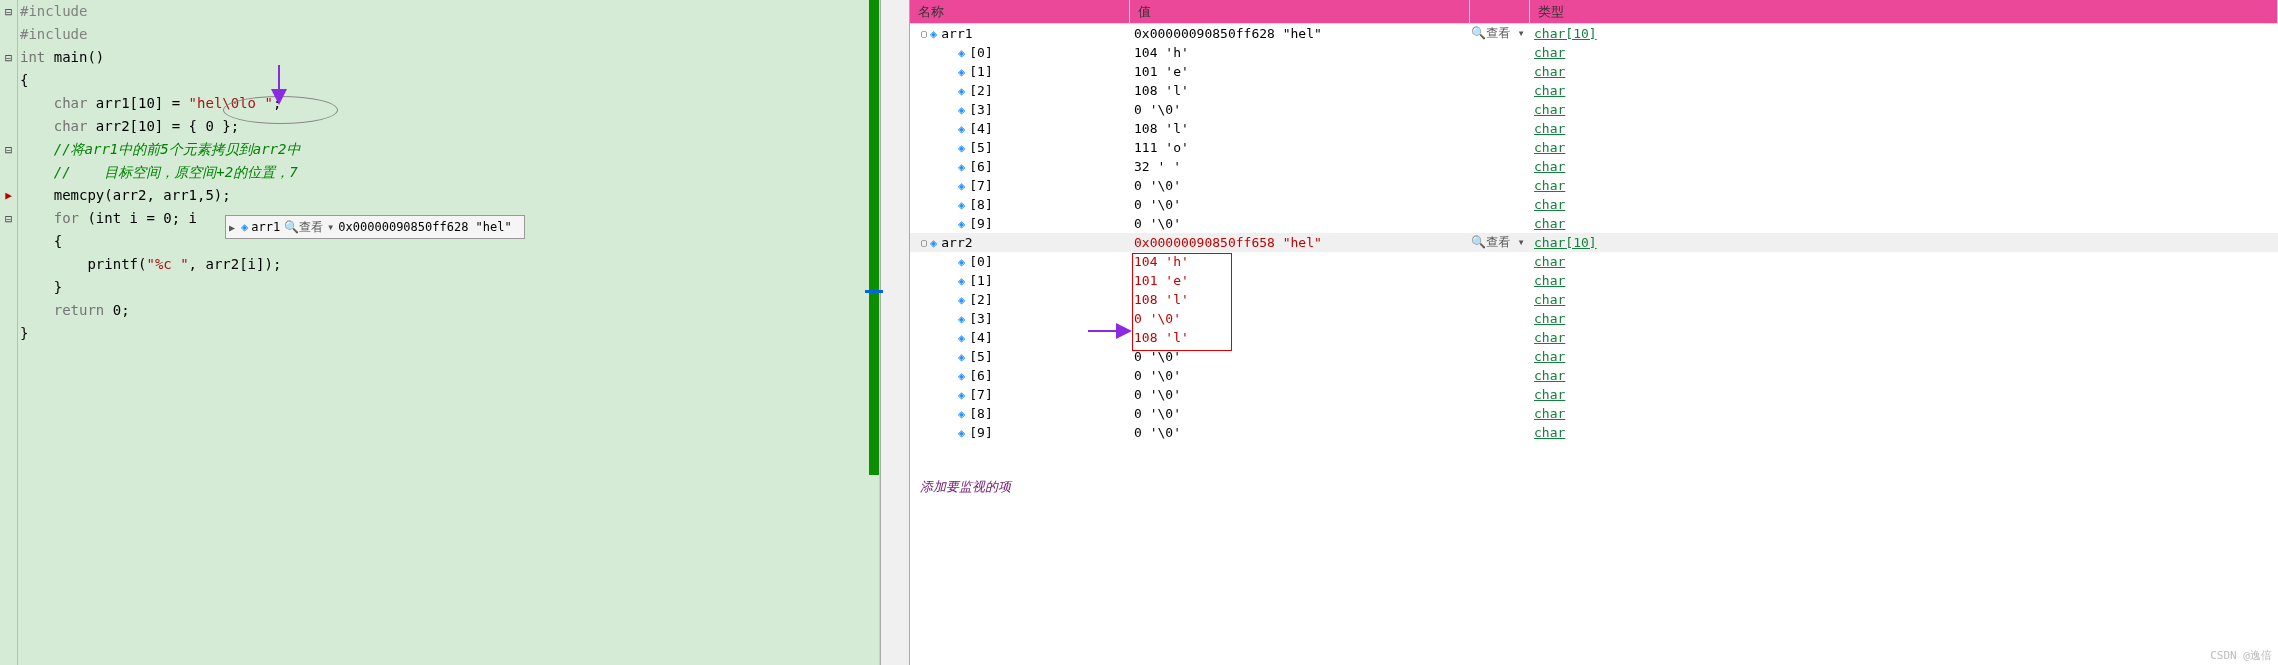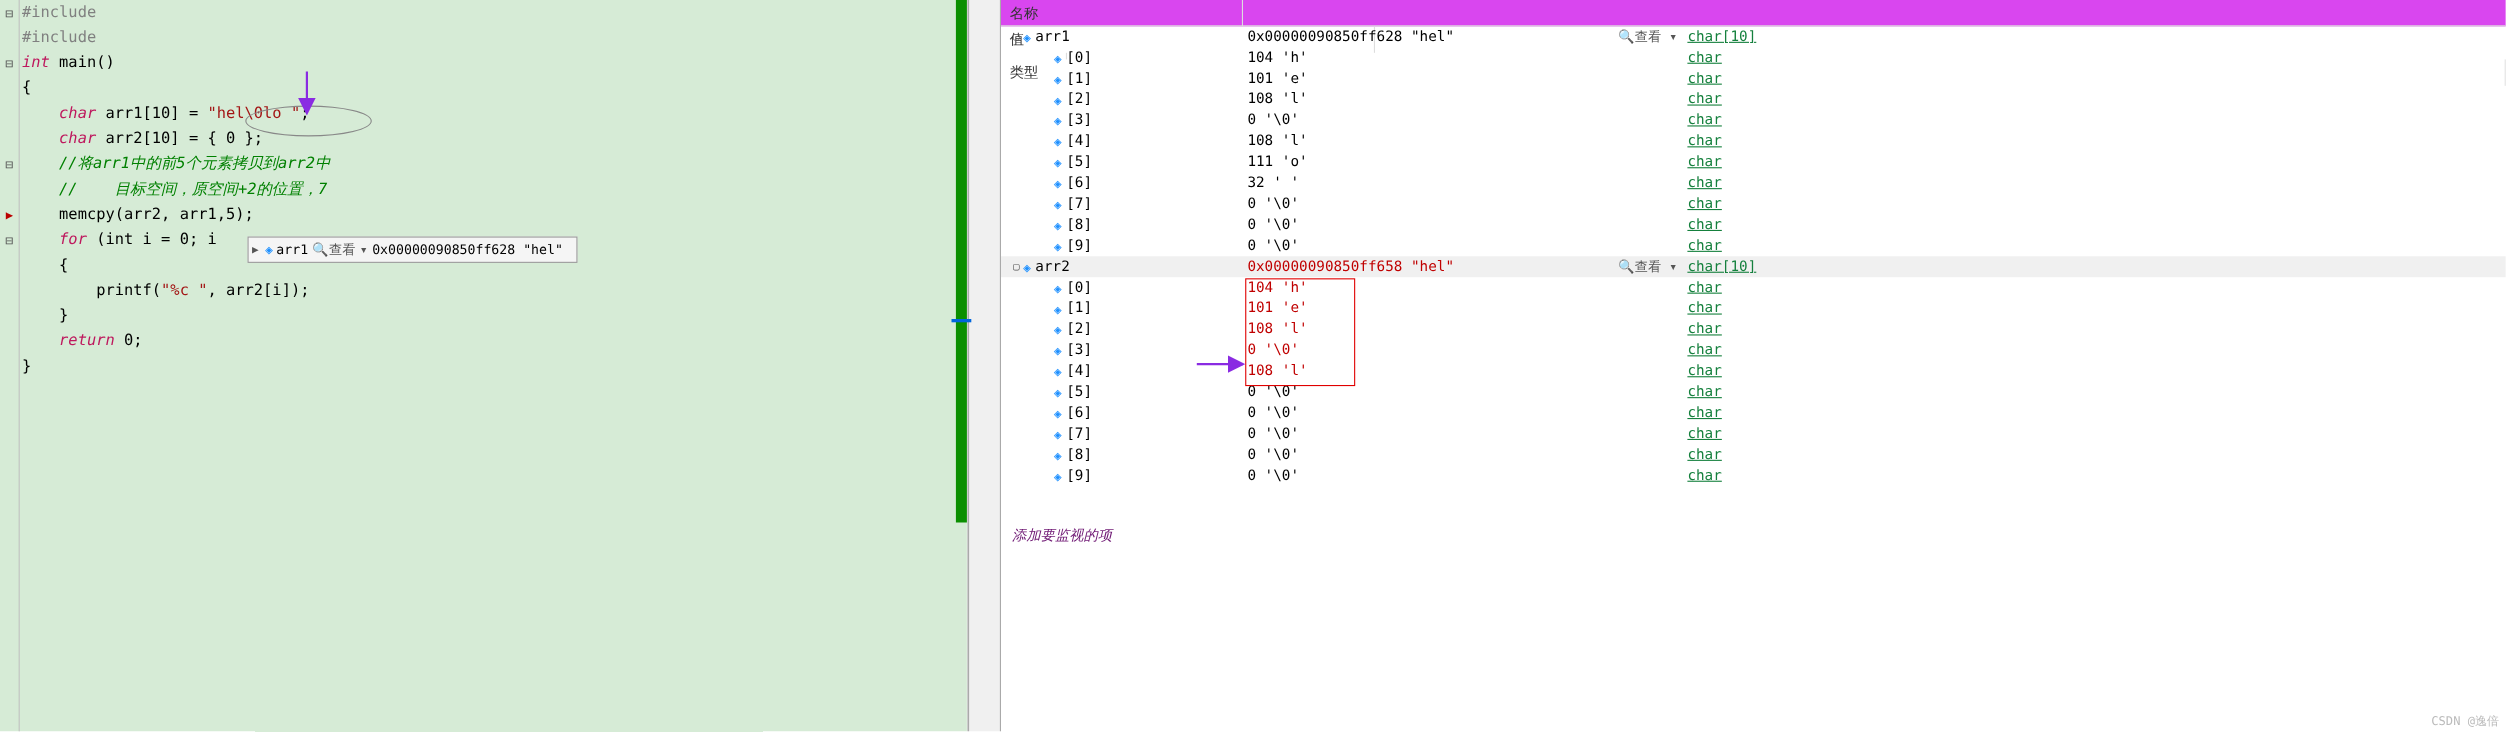--- a/index.html
+++ b/index.html
@@ -4,38 +4,38 @@
 <style>
 * { margin: 0; padding: 0; box-sizing: border-box; }
 body { font-family: Consolas, "Microsoft YaHei", monospace; font-size: 14px; display: flex; height: 665px; width: 2278px; overflow: hidden; background: #fff; }
 .left-panel { width: 880px; display: flex; border-right: 1px solid #ccc; position: relative; }
 .gutter { width: 18px; background: #d6ebd6; border-right: 1px solid #bbb; }
 .gutter div { height: 23px; display: flex; align-items: center; justify-content: center; font-size: 12px; color: #888; cursor: pointer; }
 .gutter .fold { color: #555; font-family: monospace; }
 .gutter .bp { color: #b00; font-size: 11px; }
 .code-area { flex: 1; background: #d6ebd6; padding: 0 2px; position: relative; }
 .code-line { height: 23px; white-space: pre; font-family: Consolas, monospace; font-size: 14px; line-height: 23px; }
-.kw { color: #be185d; font-style: italic; }
+.kw { color: #737373; }
 .pp { color: #808080; }
 .inc { color: #a31515; }
 .str { color: #a31515; }
 .cm { color: #008000; font-style: italic; }
 .txt { color: #000; }
 .fn { color: #000; }
 .tooltip-box { position: absolute; top: 215px; left: 225px; width: 300px; height: 24px; border: 1px solid #999; background: #f5f5f5; display: flex; align-items: center; font-size: 12px; z-index: 10; }
 .tooltip-box .cube { margin: 0 3px; color: #1e90ff; font-size: 12px; }
 .tooltip-box .vw { margin-left: 4px; color: #555; }
 .tooltip-box .dd { color: #555; margin: 0 4px; }
 .exec-bar-green { position: absolute; right: 0; top: 0; width: 10px; height: 475px; background: #0a8f00; }
 .exec-bar-blue { position: absolute; right: -4px; top: 290px; width: 18px; height: 3px; background: #0066dd; }
 .arrow-purple-1 { position: absolute; top: 65px; left: 258px; }
 .ellipse { position: absolute; top: 96px; left: 205px; width: 115px; height: 28px; border: 1px solid #888; border-radius: 50%; pointer-events: none; }
 .mid-gap { width: 30px; background: #f0f0f0; border-left: 1px solid #aaa; border-right: 1px solid #aaa; }
 .right-panel { flex: 1; background: #fff; display: flex; flex-direction: column; }
-.wheader { display: flex; background: #d946ef; border-bottom: 1px solid #ddd; height: 24px; font-size: 13px; color: #333; flex-direction: column; }
+.wheader { display: flex; background: #ec4899; border-bottom: 1px solid #ddd; height: 24px; font-size: 13px; color: #333; }
 .wheader div { padding: 3px 8px; border-right: 1px solid #ddd; }
 .col-name { width: 220px; }
 .col-val { width: 340px; }
 .col-op { width: 60px; text-align: right; }
 .col-type { flex: 1; font-family: Liberation Serif, serif; }
 .wbody { flex: 1; position: relative; }
 .wrow { display: flex; height: 19px; font-size: 13px; align-items: center; }
 .wrow.sel { background: #f0f0f0; }
 .wrow .nm { width: 220px; display: flex; align-items: center; overflow: hidden; }
 .wrow .vl { width: 340px; padding-left: 4px; }

